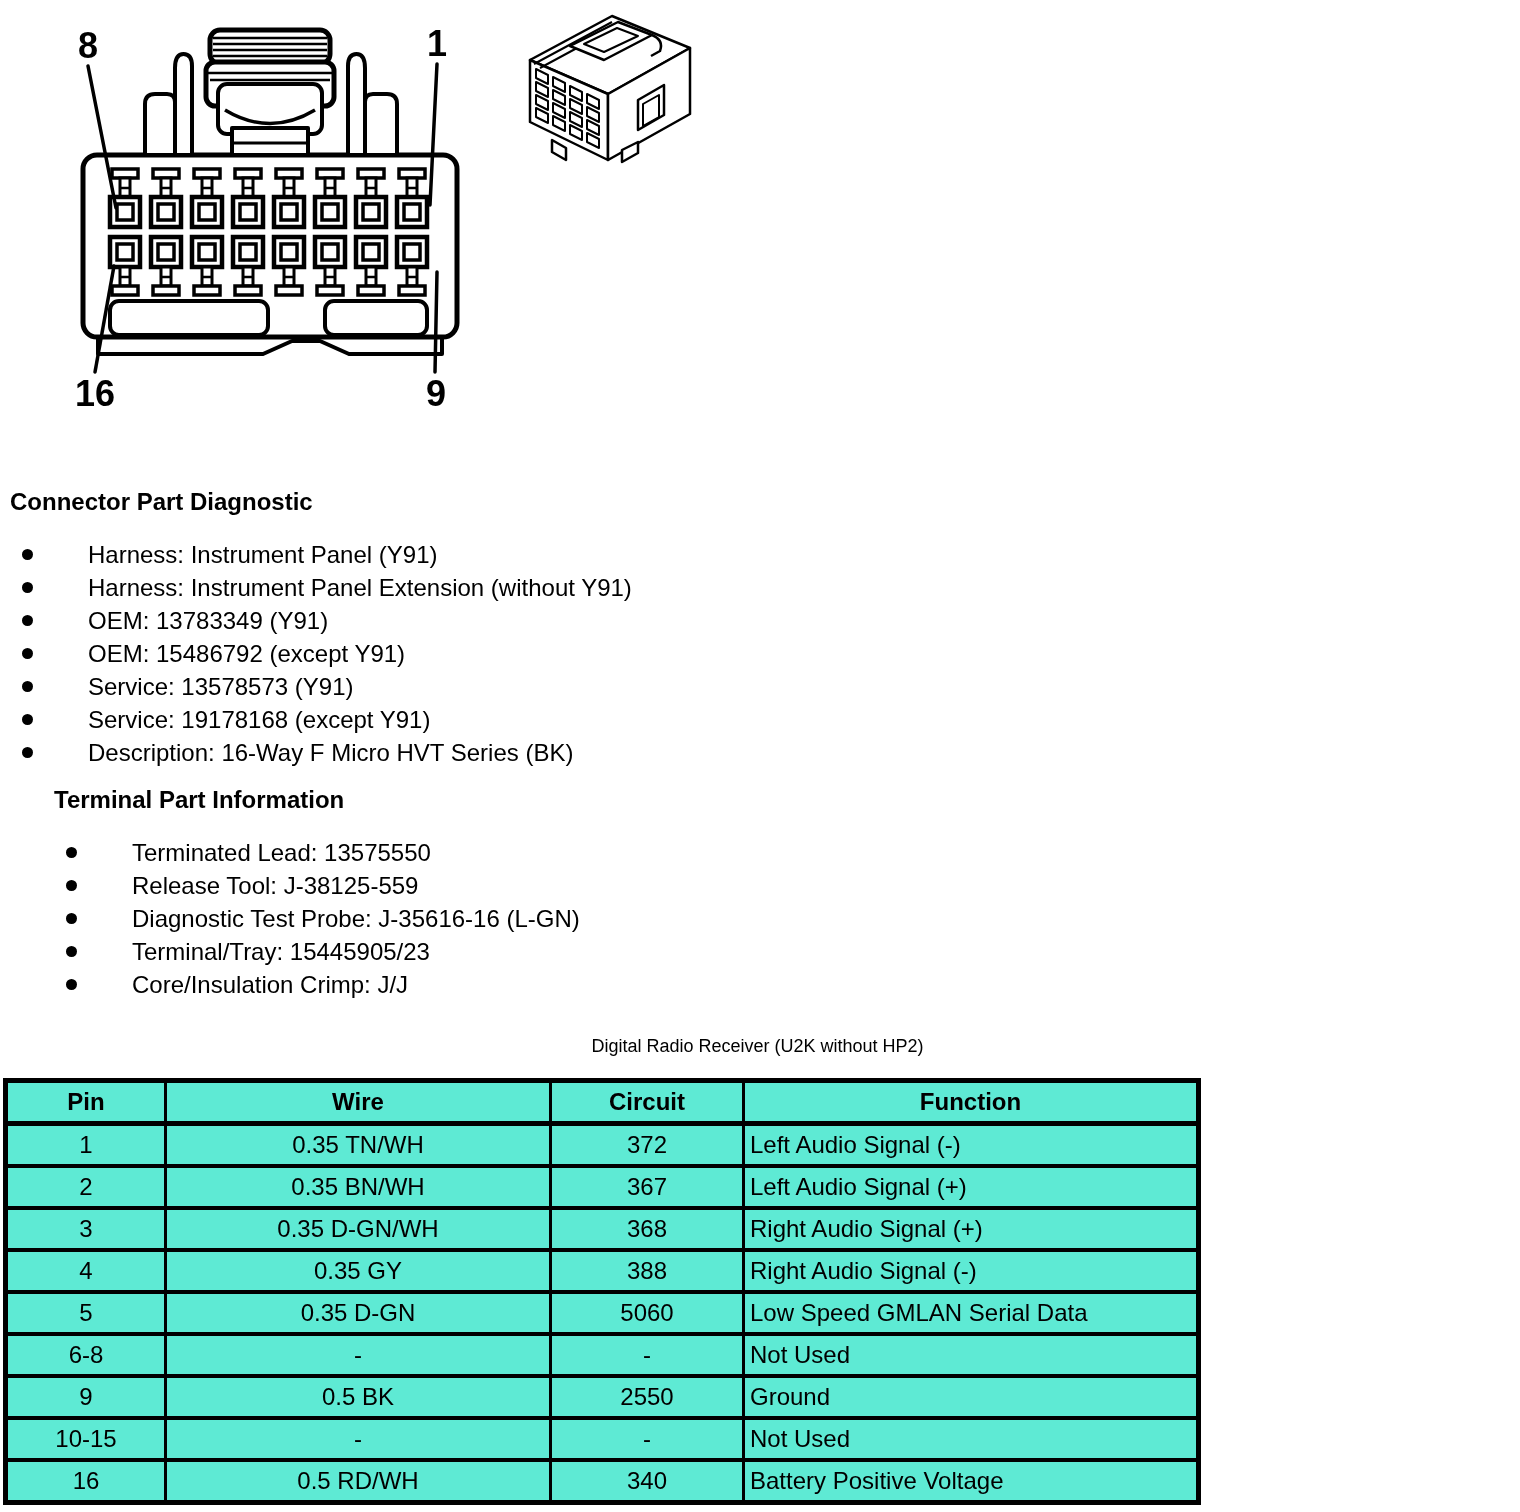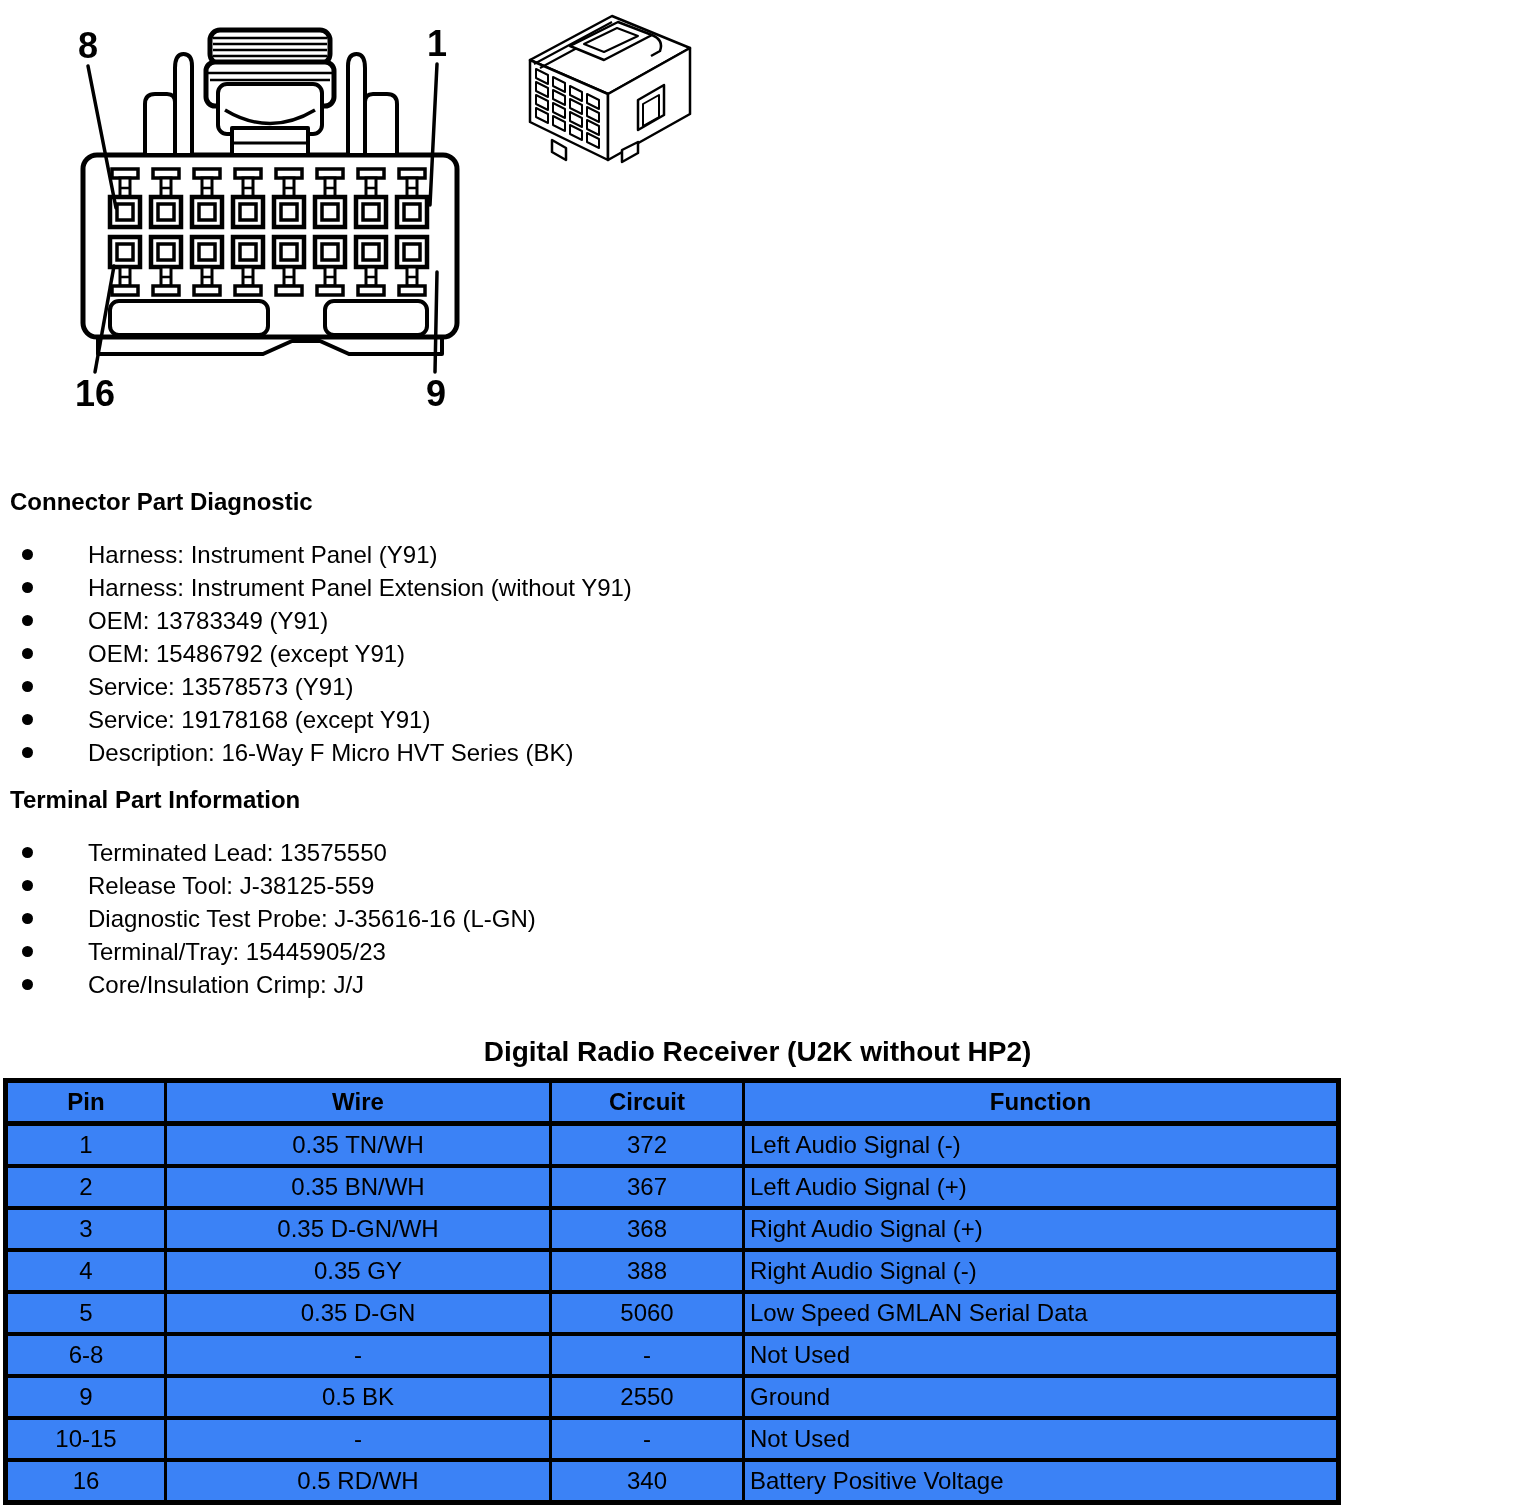--- a/index.html
+++ b/index.html
@@ -11,26 +11,26 @@
   }
   svg { position:absolute; }
   .sec { position:absolute; left:10px; }
   .sec-heading { font-size:24px; font-weight:bold; line-height:28px; white-space:nowrap; }
   .bullets { list-style:none; margin:22px 0 0 0; padding:0; }
   .bullets li { height:33px; display:flex; align-items:center;gap:40px; }
   .bullet-dot { flex:0 0 auto; width:11px; height:11px; border-radius:50%; background:#000; margin-left:12px; margin-right:15px; }
   .bullet-text { font-size:24px; white-space:nowrap; }
   .table-title {
     position:absolute; top:1036px; left:3px; width:1509px;
-    text-align:center; font-size:28px; font-weight:bold;
+    text-align:center; font-size:18px; font-weight:normal;
   }
   table.pin-table {
-    position:absolute; top:1078px; left:3px; width:1338px;
+    position:absolute; top:1078px; left:3px; width:1198px;
     border-collapse:collapse; border:5px solid #000; table-layout:fixed;
-    background:#3b82f6;
+    background:#5eead4;
   }
   .pin-table th {
     border-bottom:5px solid #000; border-right:3px solid #000;
     font-size:24px; font-weight:bold; height:38px; text-align:center; padding:0;
   }
   .pin-table td {
     border-top:4px solid #000; border-right:3px solid #000;
     font-size:24px; height:38px; padding:0; vertical-align:middle;
   }
   .pin-table td.c { text-align:center; }
@@ -173,21 +173,21 @@
           <span class="bullet-dot"></span>
           <span class="bullet-text">Service: 19178168 (except Y91)</span>
         </li>
       <li>
           <span class="bullet-dot"></span>
           <span class="bullet-text">Description: 16-Way F Micro HVT Series (BK)</span>
         </li>
     </ul>
   </div>
 
-  <div class="sec" style="top:786px;">
+  <div class="sec" style="top:786px;margin-left:44px;">
     <div class="sec-heading">Terminal Part Information</div>
     <ul class="bullets">
       <li>
           <span class="bullet-dot"></span>
           <span class="bullet-text">Terminated Lead: 13575550</span>
         </li>
       <li>
           <span class="bullet-dot"></span>
           <span class="bullet-text">Release Tool: J-38125-559</span>
         </li>

